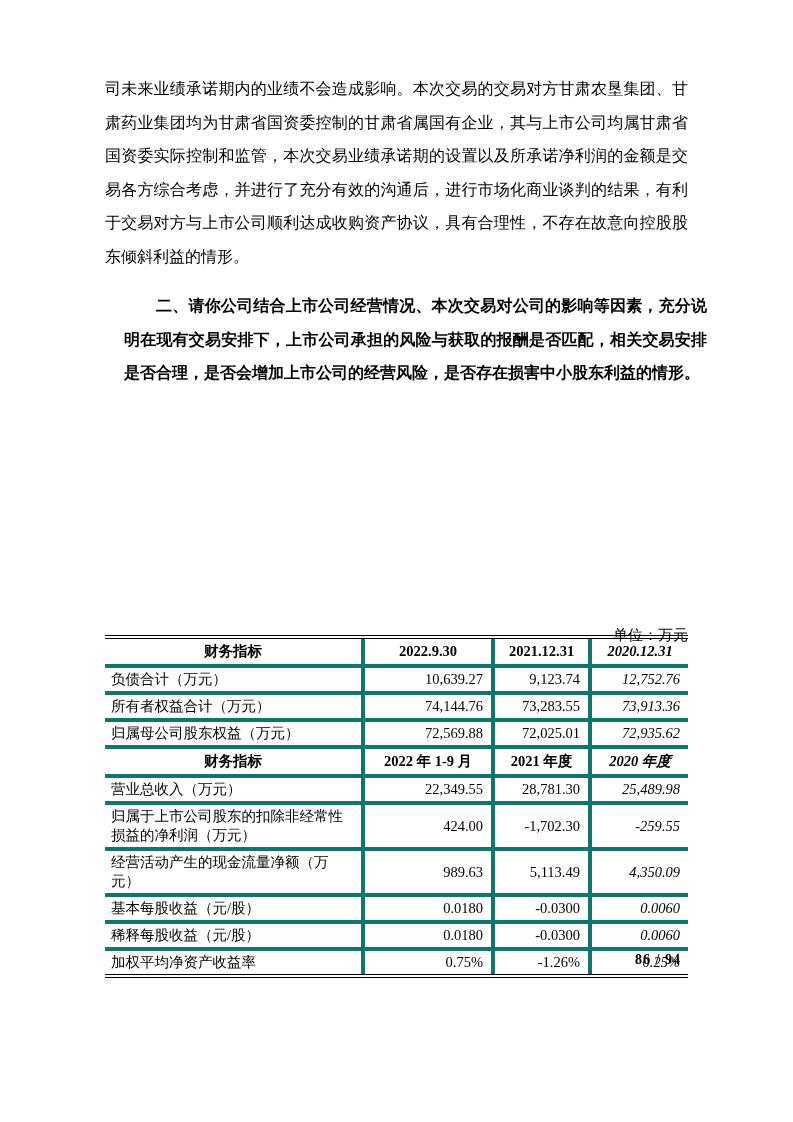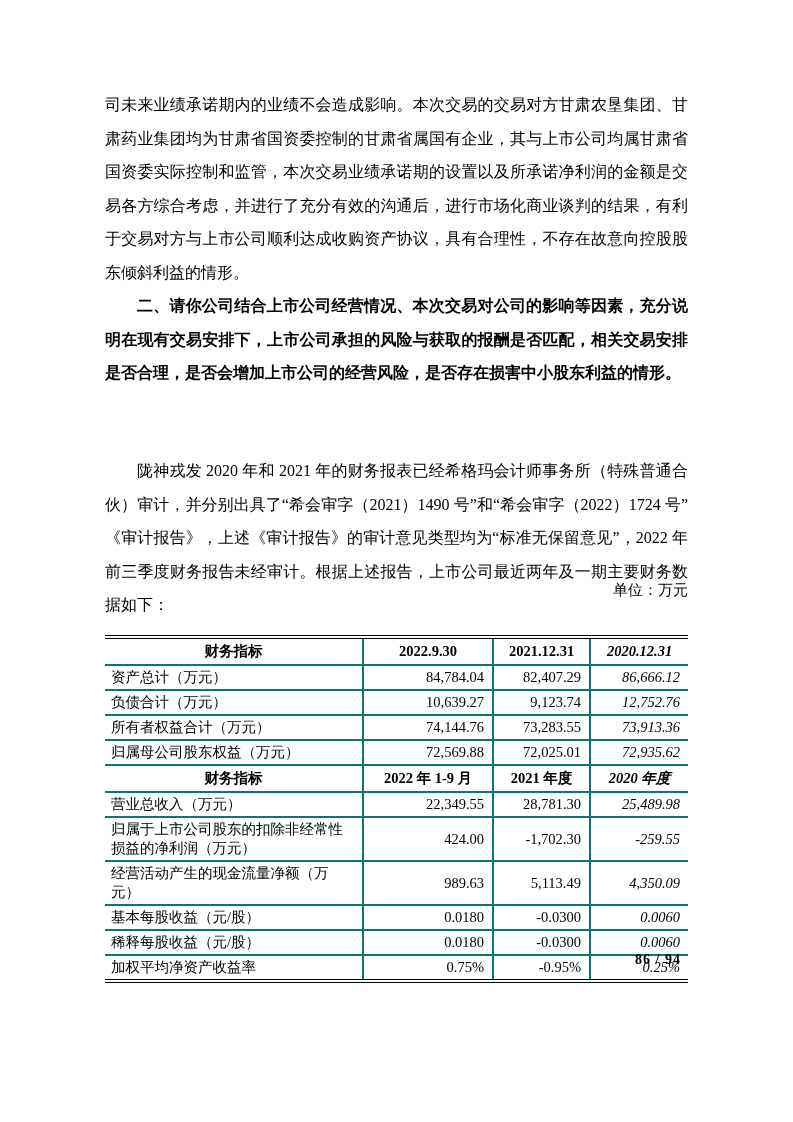--- a/index.html
+++ b/index.html
@@ -17,44 +17,44 @@
     position: absolute;
     left: 105px;
     width: 583px;
   }
   .body-text {
     font-size: 16px;
     line-height: 33.5px;
     text-align: justify;
     color: #000000;
   }
-  .indent { text-indent: 2em; }
+  .indent { text-indent: 2em; margin-left: 19px; }
   .bold { font-weight: 700; }
-  .para1 { top: 88px; }
+  .para1 { top: 72px; }
   .para2 { top: 289px; }
   .heading1 { top: 421px; }
   .para3 { top: 454px; }
   .unit-label {
-    top: 578px;
+    top: 623px;
     font-size: 15px;
     text-align: right;
     line-height: 24px;
   }
   .fin-table-wrap { top: 635px; }
   table.fin-table {
     width: 583px;
     border-collapse: collapse;
     table-layout: fixed;
     border-top: 4px double #000;
     border-bottom: 4px double #000;
     font-size: 14.5px;
   }
   table.fin-table th,
   table.fin-table td {
-    border: 2px solid #0f766e;
+    border: 4px solid #0f766e;
     line-height: 19px;
     padding: 2px 8px 2px 6px;
     vertical-align: middle;
   }
   table.fin-table th:first-child,
   table.fin-table td:first-child { border-left: none; }
   table.fin-table th:last-child,
   table.fin-table td:last-child { border-right: none; font-style: italic; }
   table.fin-table th {
     font-weight: 700;
@@ -75,44 +75,37 @@
 </head>
 <body>
 
 <div class="page">
 
   <p class="content-block body-text para1">司未来业绩承诺期内的业绩不会造成影响。本次交易的交易对方甘肃农垦集团、甘肃药业集团均为甘肃省国资委控制的甘肃省属国有企业，其与上市公司均属甘肃省国资委实际控制和监管，本次交易业绩承诺期的设置以及所承诺净利润的金额是交易各方综合考虑，并进行了充分有效的沟通后，进行市场化商业谈判的结果，有利于交易对方与上市公司顺利达成收购资产协议，具有合理性，不存在故意向控股股东倾斜利益的情形。</p>
 
   <p class="content-block body-text bold indent para2">二、请你公司结合上市公司经营情况、本次交易对公司的影响等因素，充分说明在现有交易安排下，上市公司承担的风险与获取的报酬是否匹配，相关交易安排是否合理，是否会增加上市公司的经营风险，是否存在损害中小股东利益的情形。</p>
 
 
-  <p class="content-block body-text indent para3">陇神戎发 2020 年和 2021 年的财务报表已经希格玛会计师事务所（特殊普通合伙）审计，并分别出具了“希会审字（2021）1490 号”和“希会审字（2022）1724 号” 《审计报告》，上述《审计报告》的审计意见类型均为“标准无保留意见”，2022 年前三季度财务报告未经审计。根据上述报告，上市公司最近两年及一期主要财务数据如下：</p>
 
   <div class="content-block unit-label">单位：万元</div>
 
   <div class="content-block fin-table-wrap">
     <table class="fin-table">
       <colgroup>
         <col style="width:258px">
         <col style="width:130px">
         <col style="width:97px">
         <col style="width:98px">
       </colgroup>
       <tbody>
           <tr>
             <th>财务指标</th>
             <th>2022.9.30</th>
             <th>2021.12.31</th>
             <th>2020.12.31</th>
-          </tr>
-          <tr>
-            <td class="label-cell">资产总计（万元）</td>
-            <td class="num-cell">84,784.04</td>
-            <td class="num-cell">82,407.29</td>
-            <td class="num-cell">86,666.12</td>
           </tr>
           <tr>
             <td class="label-cell">负债合计（万元）</td>
             <td class="num-cell">10,639.27</td>
             <td class="num-cell">9,123.74</td>
             <td class="num-cell">12,752.76</td>
           </tr>
           <tr>
             <td class="label-cell">所有者权益合计（万元）</td>
             <td class="num-cell">74,144.76</td>
@@ -157,21 +150,21 @@
           </tr>
           <tr>
             <td class="label-cell">稀释每股收益（元/股）</td>
             <td class="num-cell">0.0180</td>
             <td class="num-cell">-0.0300</td>
             <td class="num-cell">0.0060</td>
           </tr>
           <tr>
             <td class="label-cell">加权平均净资产收益率</td>
             <td class="num-cell">0.75%</td>
-            <td class="num-cell">-0.95%</td>
+            <td class="num-cell">-1.26%</td>
             <td class="num-cell">0.25%</td>
           </tr>
         </tbody>
     </table>
   </div>
 
   <div class="page-number">86 / 94</div>
 
 </div>
 

